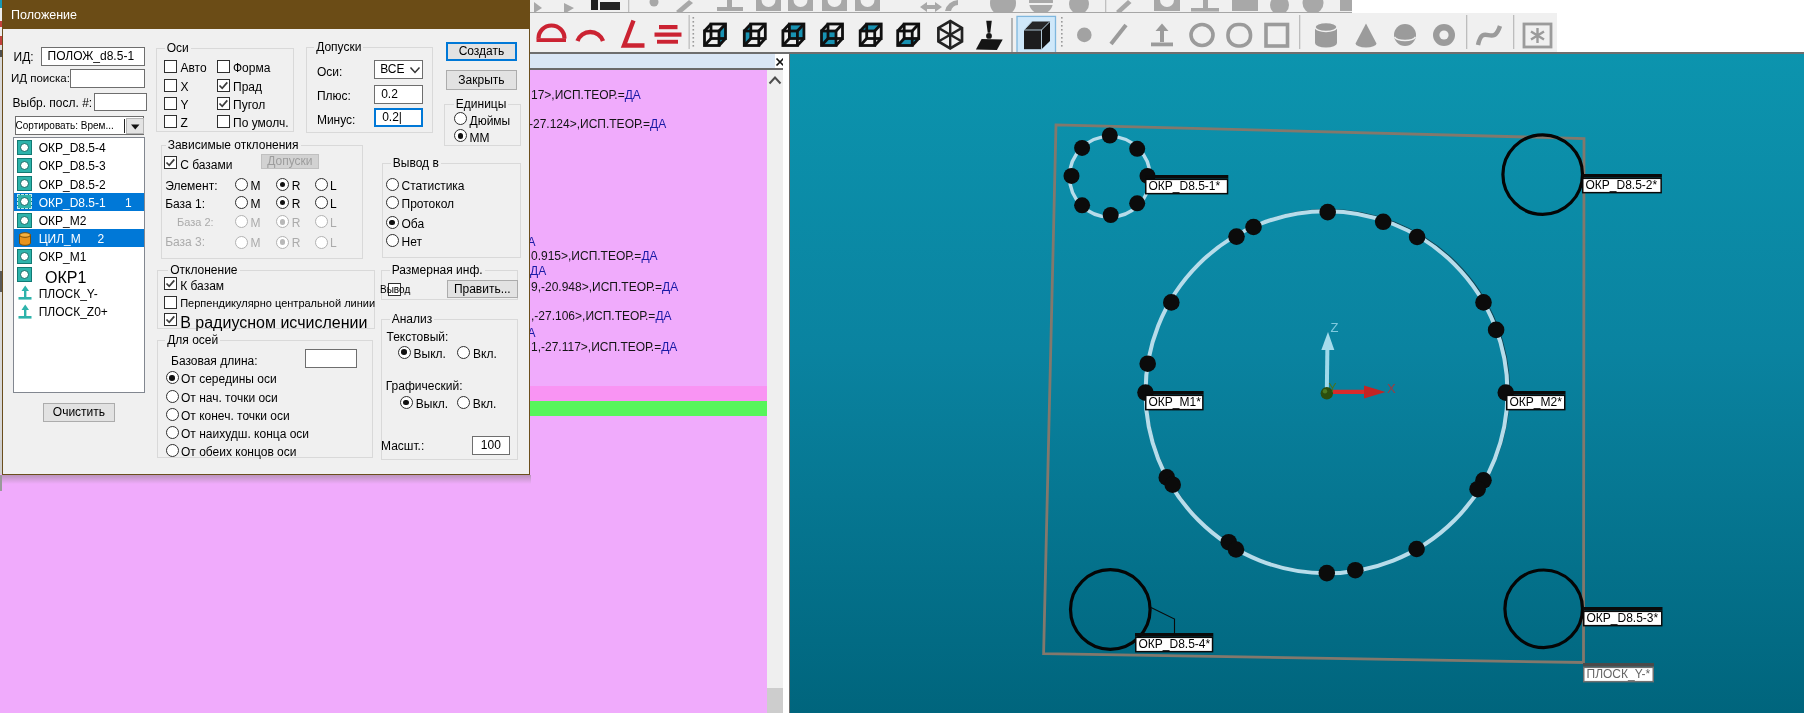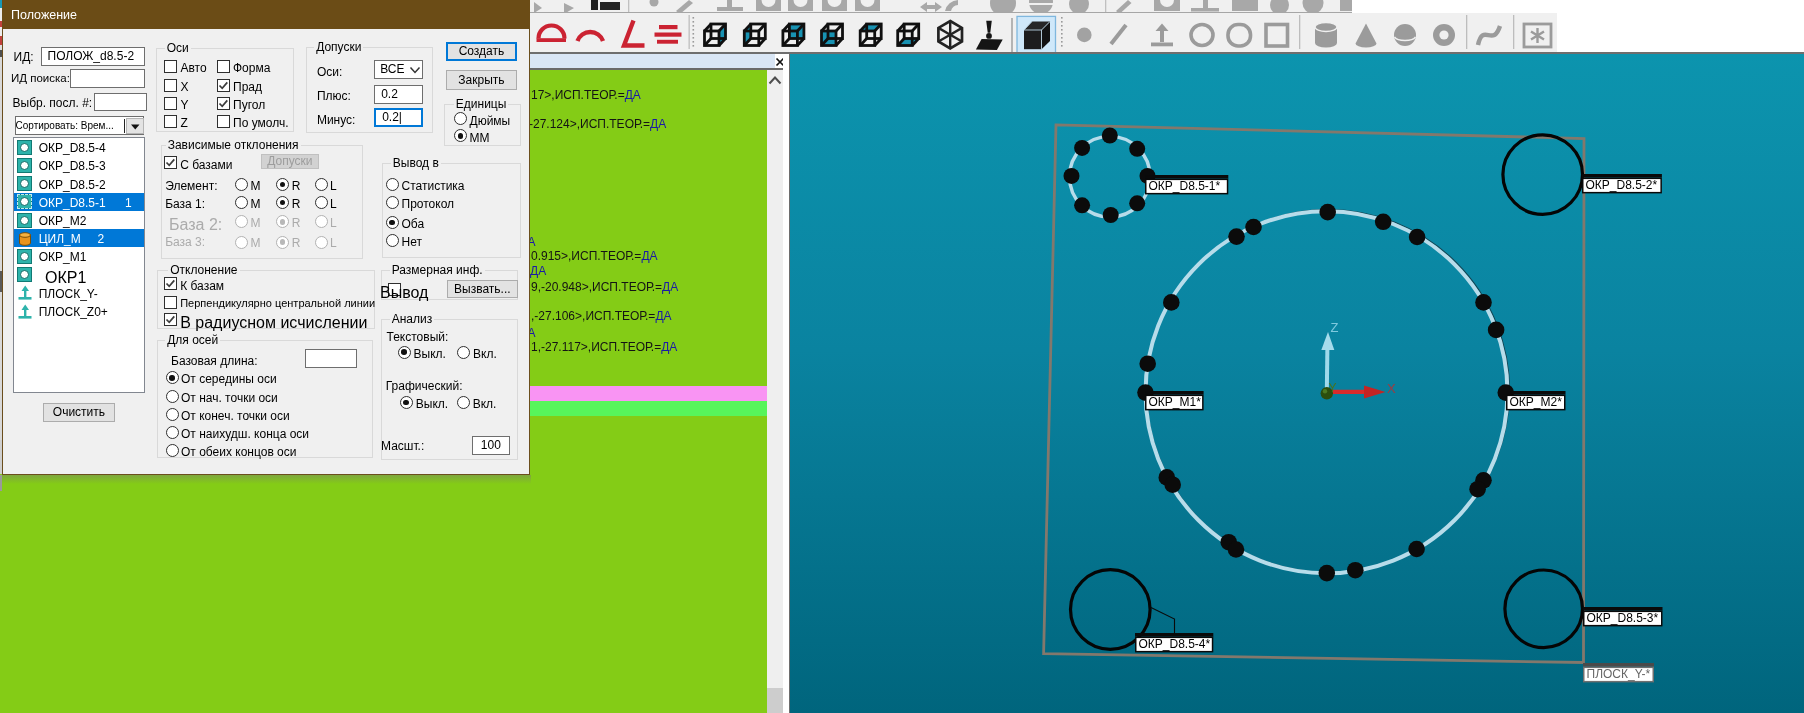--- a/index.html
+++ b/index.html
@@ -153,21 +153,21 @@
     <path d="M1394.5 37 a11 5 0 0 0 21 0" fill="none" stroke="#f0f0f0" stroke-width="1.4"></path>
 <circle cx="1444" cy="35" r="11" fill="#9b9b9b"></circle>
     <circle cx="1444" cy="35" r="4.6" fill="#f0f0f0"></circle>
 <rect x="1466" y="15" width="1.3" height="34" fill="#bdbdbd"></rect>
 <path d="M1478 45 C1483 22 1493 48 1500 26" fill="none" stroke="#9b9b9b" stroke-width="4.4"></path>
 <rect x="1513" y="15" width="1.3" height="34" fill="#bdbdbd"></rect>
 <rect x="1524" y="24" width="27" height="23" fill="none" stroke="#9b9b9b" stroke-width="2.8"></rect>
 <path d="M1537.5 28 v15 M1531 31.5 l13 8 M1544 31.5 l-13 8" stroke="#9b9b9b" stroke-width="2.4"></path>
 </svg>
 <div class="a" style="left:0;top:52px;width:1804px;height:1.7px;background:#6e6e6e"></div>
-<div class="a" style="left:0;top:53.7px;width:790px;height:659.3px;background:#84cc16;overflow:hidden">
+<div class="a" style="left:0;top:53.7px;width:790px;height:659.3px;background:#f0abfc;overflow:hidden">
 <div class="a" style="left:0;top:0;width:775px;height:14.6px;background:#d9e6f5"></div>
 <div class="a" style="left:775px;top:0;width:15px;height:14.6px;background:#fff"></div>
 <svg class="a" width="12" height="12" style="left:773.5px;top:2px">
       <path d="M2.5 2.5 L9.5 9.5 M9.5 2.5 L2.5 9.5" stroke="#111" stroke-width="1.7"></path>
     </svg>
 <div class="a" style="left:0;top:14.6px;width:788.5px;height:1.7px;background:#6a6a6a"></div>
 <div class="lb" style="left:531px;top:34.8px"><span style="color:#141414">17&gt;,ИСП.ТЕОР.=</span><span style="color:#1a1aa6">ДА</span></div>
 <div class="lb" style="left:529px;top:63.8px"><span style="color:#141414">-27.124&gt;,ИСП.ТЕОР.=</span><span style="color:#1a1aa6">ДА</span></div>
 <div class="lb" style="left:527.5px;top:181.8px"><span style="color:#1a1aa6">А</span></div>
 <div class="lb" style="left:531px;top:195.8px"><span style="color:#141414">0.915&gt;,ИСП.ТЕОР.=</span><span style="color:#1a1aa6">ДА</span></div>
@@ -280,21 +280,21 @@
 <div class="a" style="left:0;top:271px;width:2.2px;height:21px;background:#5a5a5a"></div>
 <div class="a" style="left:0;top:292px;width:2.2px;height:148px;background:#d9d9d9"></div>
 <div class="a" style="left:0;top:440px;width:2.2px;height:34px;background:#cfcfcf"></div>
 <div class="a" style="left:2px;top:0;width:528px;height:474.5px">
 <div class="a" style="left:0;top:0;width:528px;height:474.5px;background:#f0f0f0;border:1.4px solid #6b4e1d;border-top:none"></div>
 <div class="a" style="left:0;top:0;width:528px;height:29px;background:#6b4c16"></div>
 <div class="a lb" style="left:9px;top:8px;color:#fff;font-size:12.5px">Положение</div>
 </div>
 <div class="a" style="left:0;top:0;width:530px;height:475px">
 <div class="lb" style="left:13.5px;top:50px;color:#000;font-size:12px">ИД:</div>
-<div class="fld" style="left:40.5px;top:46.5px;width:104.5px;height:19px;border:1px solid #6e6e6e;line-height:17px;padding-left:6px;text-align:left">ПОЛОЖ_d8.5-2</div>
+<div class="fld" style="left:40.5px;top:46.5px;width:104.5px;height:19px;border:1px solid #6e6e6e;line-height:17px;padding-left:6px;text-align:left">ПОЛОЖ_d8.5-1</div>
 <div class="lb" style="left:11px;top:72.3px;color:#000;font-size:11.5px">ИД поиска:</div>
 <div class="fld" style="left:70px;top:69px;width:75px;height:19.3px;border:1px solid #6e6e6e;line-height:17.3px;padding-left:5px;text-align:left"></div>
 <div class="lb" style="left:12.5px;top:96px;color:#000;font-size:12px">Выбр. посл. #:</div>
 <div class="fld" style="left:94.3px;top:92.8px;width:53px;height:18.5px;border:1px solid #6e6e6e;line-height:16.5px;padding-left:5px;text-align:left"></div>
 <div class="fld" style="left:14.7px;top:116.3px;width:129px;height:19px;border-color:#6e6e6e"></div>
 <div class="lb" style="left:15.5px;top:120px;font-size:10px">Сортировать: Врем...</div>
 <div class="a" style="left:123.8px;top:118.5px;width:1px;height:14.5px;background:#222"></div>
 <div class="a" style="left:126px;top:117.6px;width:17.5px;height:16.4px;background:#e3e3e3;border:1px solid #b5b5b5"></div>
 <svg class="a" width="12" height="8" style="left:130px;top:122.5px">
       <polygon points="1,1.5 9.5,1.5 5.25,6.5" fill="#111"></polygon>
@@ -413,21 +413,21 @@
 <div class="rb" style="left:235px;top:196.0px;border-color:#2f2f2f">
 </div>
 <div class="lb" style="left:250.5px;top:196.9px;color:#000;font-size:12px">M</div>
 <div class="rb" style="left:276.2px;top:196.0px;border-color:#2f2f2f">
 <div class="rbd" style="background:#111"></div>
 </div>
 <div class="lb" style="left:291.7px;top:196.9px;color:#000;font-size:12px">R</div>
 <div class="rb" style="left:314.6px;top:196.0px;border-color:#2f2f2f">
 </div>
 <div class="lb" style="left:330.1px;top:196.9px;color:#000;font-size:12px">L</div>
-<div class="lb" style="left:169px;top:215.6px;color:#ababab;font-size:16px">База 2:</div>
+<div class="lb" style="left:177px;top:215.6px;color:#ababab;font-size:11px">База 2:</div>
 <div class="rb" style="left:235px;top:215.3px;border-color:#b2b2b2">
 </div>
 <div class="lb" style="left:250.5px;top:216.20000000000002px;color:#ababab;font-size:12px">M</div>
 <div class="rb" style="left:276.2px;top:215.3px;border-color:#b2b2b2">
 <div class="rbd" style="background:#b8b8b8"></div>
 </div>
 <div class="lb" style="left:291.7px;top:216.20000000000002px;color:#ababab;font-size:12px">R</div>
 <div class="rb" style="left:314.6px;top:215.3px;border-color:#b2b2b2">
 </div>
 <div class="lb" style="left:330.1px;top:216.20000000000002px;color:#ababab;font-size:12px">L</div>
@@ -487,22 +487,22 @@
 <div class="lb" style="left:181px;top:408.9px;color:#000;font-size:12px">От конеч. точки оси</div>
 <div class="rb" style="left:165.5px;top:426.2px;border-color:#2f2f2f">
 </div>
 <div class="lb" style="left:181px;top:427.2px;color:#000;font-size:12px">От наихудш. конца оси</div>
 <div class="rb" style="left:165.5px;top:444.4px;border-color:#2f2f2f">
 </div>
 <div class="lb" style="left:181px;top:445.4px;color:#000;font-size:12px">От обеих концов оси</div>
 <div class="gb" style="left:381.2px;top:269.9px;width:136.5px;height:29.9px"></div>
 <div class="gbl" style="left:389.7px;top:262.9px">Размерная инф.</div>
 <div class="cb" style="left:387.6px;top:282.7px;border-color:#2f2f2f"></div>
-<div class="lb" style="left:380px;top:284.1px;color:#000;font-size:16px">Вывод</div>
-<div class="btn" style="left:446.9px;top:280.2px;width:70.8px;height:17.8px;line-height:16px">Вызвать...</div>
+<div class="lb" style="left:380px;top:284.1px;color:#000;font-size:10px">Вывод</div>
+<div class="btn" style="left:446.9px;top:280.2px;width:70.8px;height:17.8px;line-height:16px">Править...</div>
 <div class="gb" style="left:381.2px;top:319.0px;width:136.5px;height:140.7px"></div>
 <div class="gbl" style="left:389.7px;top:312.0px">Анализ</div>
 <div class="lb" style="left:386.5px;top:329.5px;color:#000;font-size:12px">Текстовый:</div>
 <div class="rb" style="left:397.5px;top:345.8px;border-color:#2f2f2f">
 <div class="rbd" style="background:#111"></div>
 </div>
 <div class="lb" style="left:413.5px;top:347.2px;color:#000;font-size:12px">Выкл.</div>
 <div class="rb" style="left:457px;top:345.8px;border-color:#2f2f2f">
 </div>
 <div class="lb" style="left:473px;top:347.2px;color:#000;font-size:12px">Вкл.</div>

